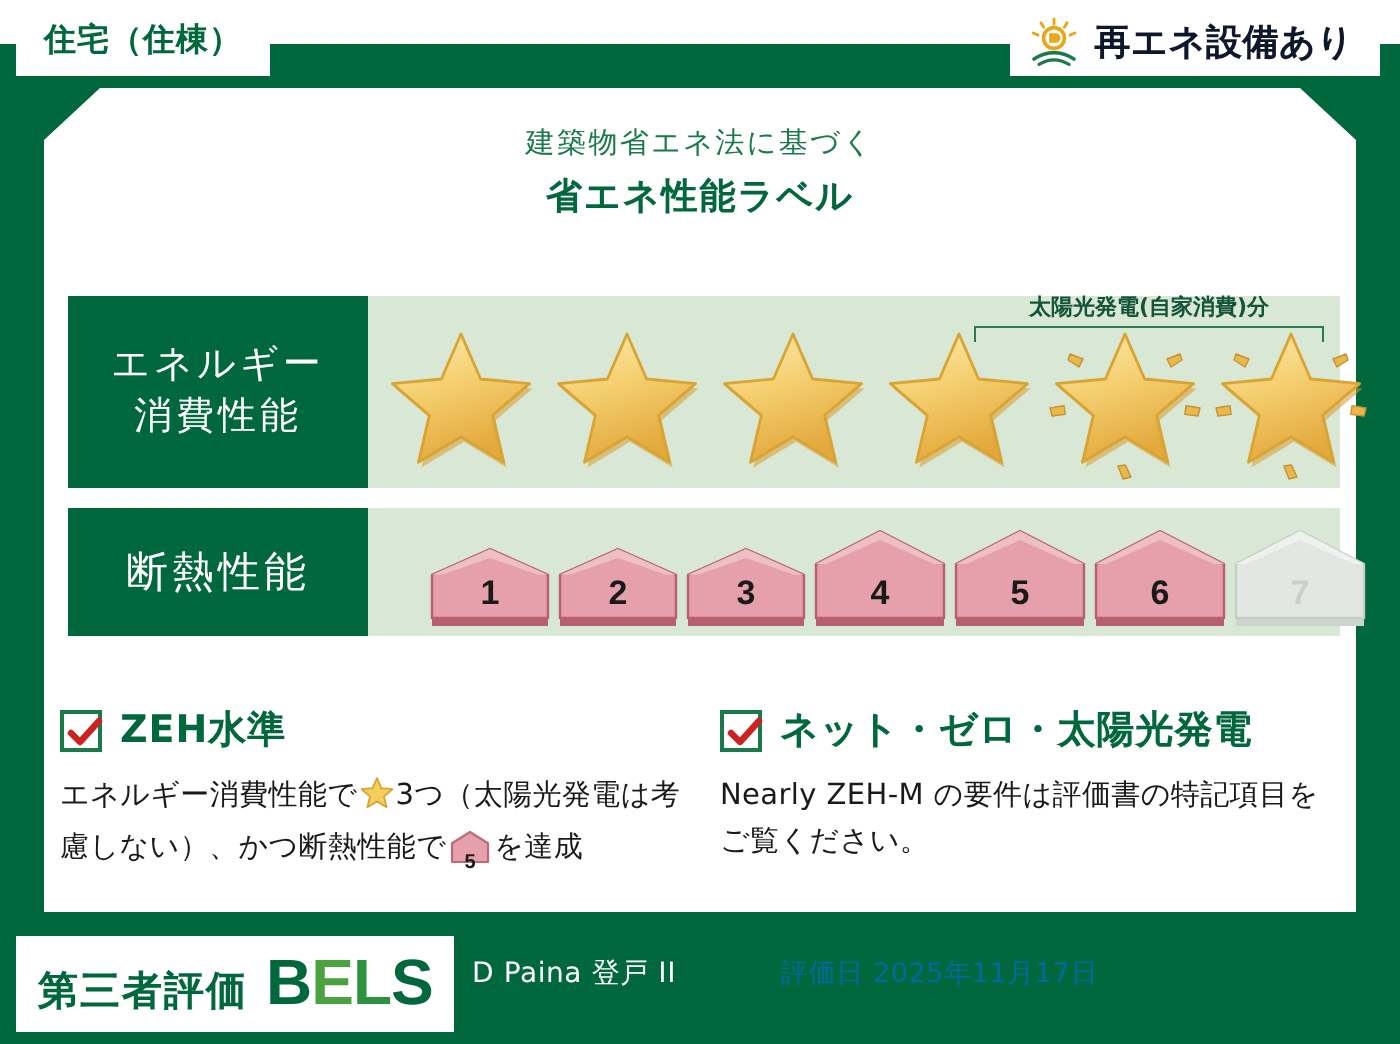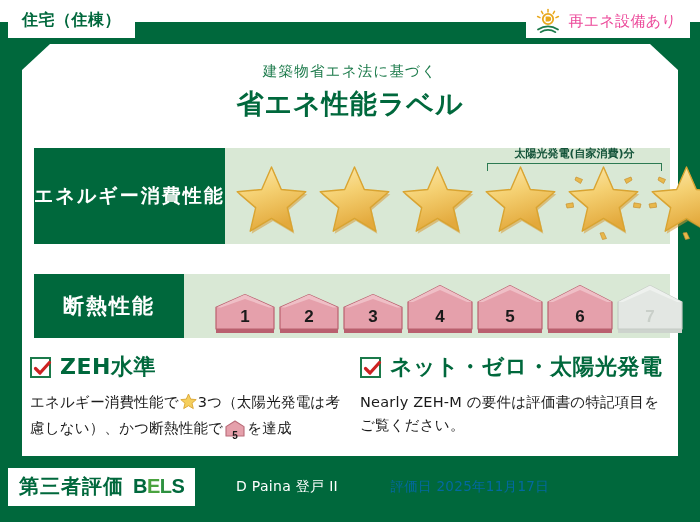--- a/index.html
+++ b/index.html
@@ -38,49 +38,49 @@
 
   
   .reneng-badge {
     position: absolute; right: 10px; top: 4px;
     background: #ffffff;
     display: flex; align-items: center; gap: 7px;
     padding: 4px 13px 4px 9px;
     z-index: 5;
   }
   .reneng-badge .lbl {
-    color: #ec4899; font-weight: normal; font-size: 15px;
+    color: #0f172a; font-weight: bold; font-size: 18px;
     letter-spacing: 0.3px;
   }
   .sun-icon { width: 26px; height: 26px; display: block; }
 
   
   .title-wrap { position: absolute; left: 0; top: 62px; width: 700px; text-align: center; }
   .title-sub {
     color: #1b7a4a; font-weight: normal; font-size: 14.5px; letter-spacing: 1.2px;
   }
   .title-main {
-    color: #00683c; font-weight: bold; font-size: 27px; letter-spacing: 1px;
+    color: #00683c; font-weight: bold; font-size: 18px; letter-spacing: 1px;
     margin-top: 5px;
   }
 
   
   .metric-row { position: absolute; left: 34px; width: 636px; display: flex; }
   .metric-label {
-    background: #00683c; color: #ffffff; font-weight: bold;
-    display: flex; flex-direction: row; align-items: center; justify-content: center;
+    background: #00683c; color: #ffffff; font-weight: normal;
+    display: flex; flex-direction: column; align-items: center; justify-content: center;
     letter-spacing: 2px; line-height: 1.35;
     flex: 0 0 150px;
   }
   .metric-label span { display: block; white-space: nowrap; }
   .metric-body { flex: 1 1 auto; background: #d9e8d5; position: relative; }
 
   #row-energy { top: 148px; height: 96px; }
   #row-energy .metric-label { font-size: 19px; }
-  #row-insulation { top: 274px; height: 64px; }
+  #row-insulation { top: 254px; height: 64px; }
   #row-insulation .metric-label { font-size: 21px; }
 
   
   .stars-strip {
     position: absolute; left: 6px; bottom: 2px; top: 14px; right: 4px;
     display: flex; align-items: center; justify-content: flex-start; gap: 2px;
   }
   .star-cell { position: relative; width: 81px; height: 78px; flex: 0 0 auto; }
   .star-cell svg { position: absolute; left: 0; top: 0; width: 81px; height: 78px; }
 
@@ -115,21 +115,21 @@
   
   .info-col { position: absolute; top: 352px; }
   #info-left  { left: 30px;  width: 320px; }
   #info-right { left: 360px; width: 312px; }
   .info-head { display: flex; align-items: center; gap: 9px; }
   .chk-box {
     width: 21px; height: 21px; border: 2px solid #1b7a4a; background: #fff;
     position: relative; flex: 0 0 auto;
   }
   .chk-box svg { position: absolute; left: 1px; top: 0px; }
-  .info-title { color: #00683c; font-weight: bold; font-size: 22px; letter-spacing: 0.5px; }
+  .info-title { color: #00683c; font-weight: bold; font-size: 19px; letter-spacing: 0.5px; }
   .info-body {
     margin-top: 9px; color: #1a1a1a; font-size: 14.5px; line-height: 1.62;
     letter-spacing: 0.2px;
   }
   .inline-star { display: inline-block; vertical-align: -3px; margin: 0 1px; }
   .inline-house { display: inline-block; vertical-align: -4px; margin: 0 2px; position: relative; }
   .inline-house .n {
     position: absolute; left: 0; right: 0; bottom: 1px; text-align: center;
     font-size: 10px; font-weight: bold; color: #1a1a1a;
     font-family: "Liberation Sans", sans-serif;
@@ -137,21 +137,21 @@
   .zehm-logo { display: inline-block; vertical-align: -7px; margin-left: 6px; }
 
   
   .footer { position: absolute; left: 0; top: 466px; width: 573px; height: 56px; }
   .bels-box {
     position: absolute; left: 8px; top: 2px;
     background: #ffffff; padding: 5px 11px 6px 11px;
     display: flex; align-items: baseline; gap: 9px;
   }
   .bels-jp { color: #00683c; font-weight: bold; font-size: 20px; letter-spacing: 1px; }
-  .bels-en { font-family: "Liberation Sans", sans-serif; font-weight: bold; font-size: 20px; letter-spacing: -0.5px; }
+  .bels-en { font-family: "Liberation Sans", sans-serif; font-weight: bold; font-size: 32px; letter-spacing: -0.5px; }
   .bels-en .b1 { color: #00683c; } .bels-en .b2 { color: #4aa33f; }
   .bels-en .b3 { color: #2e9140; } .bels-en .b4 { color: #00683c; }
   .bldg-name {
     position: absolute; left: 236px; top: 12px;
     color: #ffffff; font-size: 14px; letter-spacing: 0.3px;
   }
   .eval-date {
     position: absolute; right: 24px; top: 12px;
     color: #0369a1; font-size: 13.5px; letter-spacing: 0.3px;
   }

